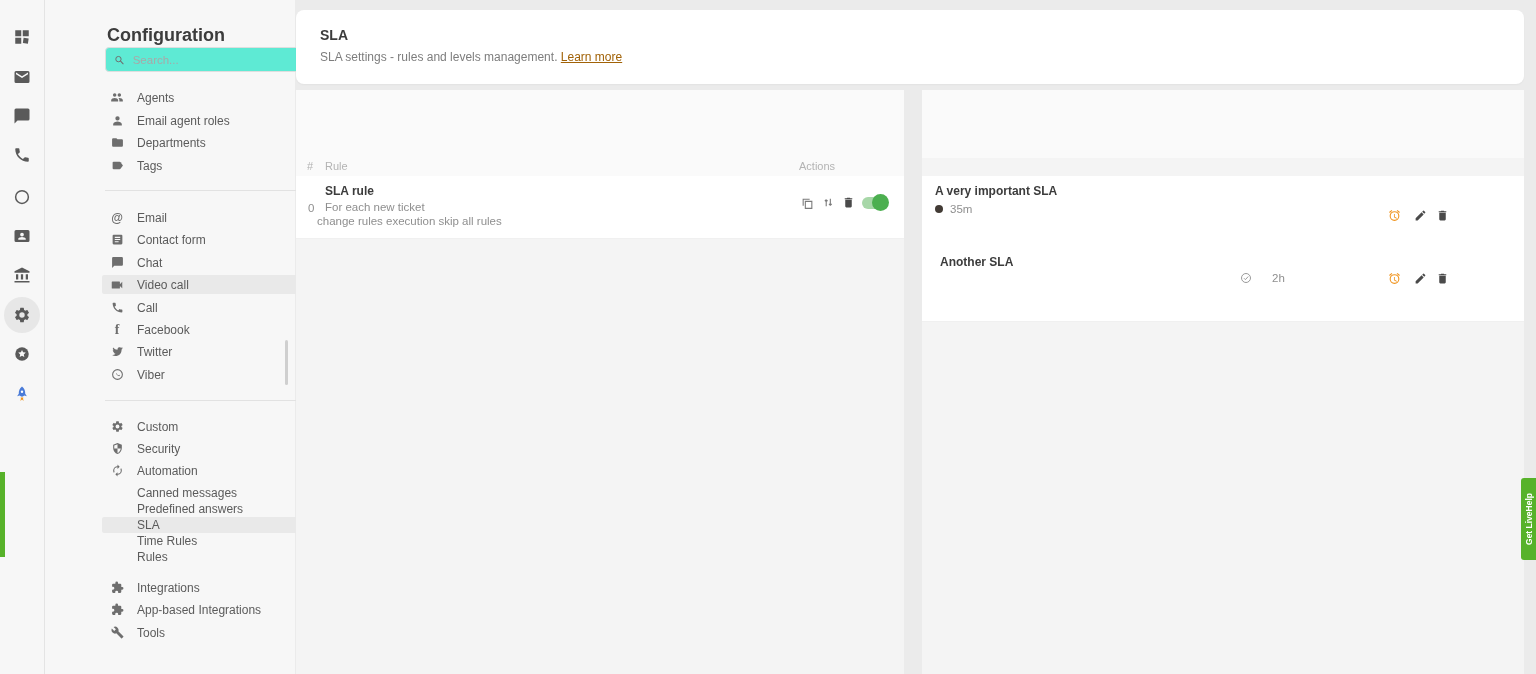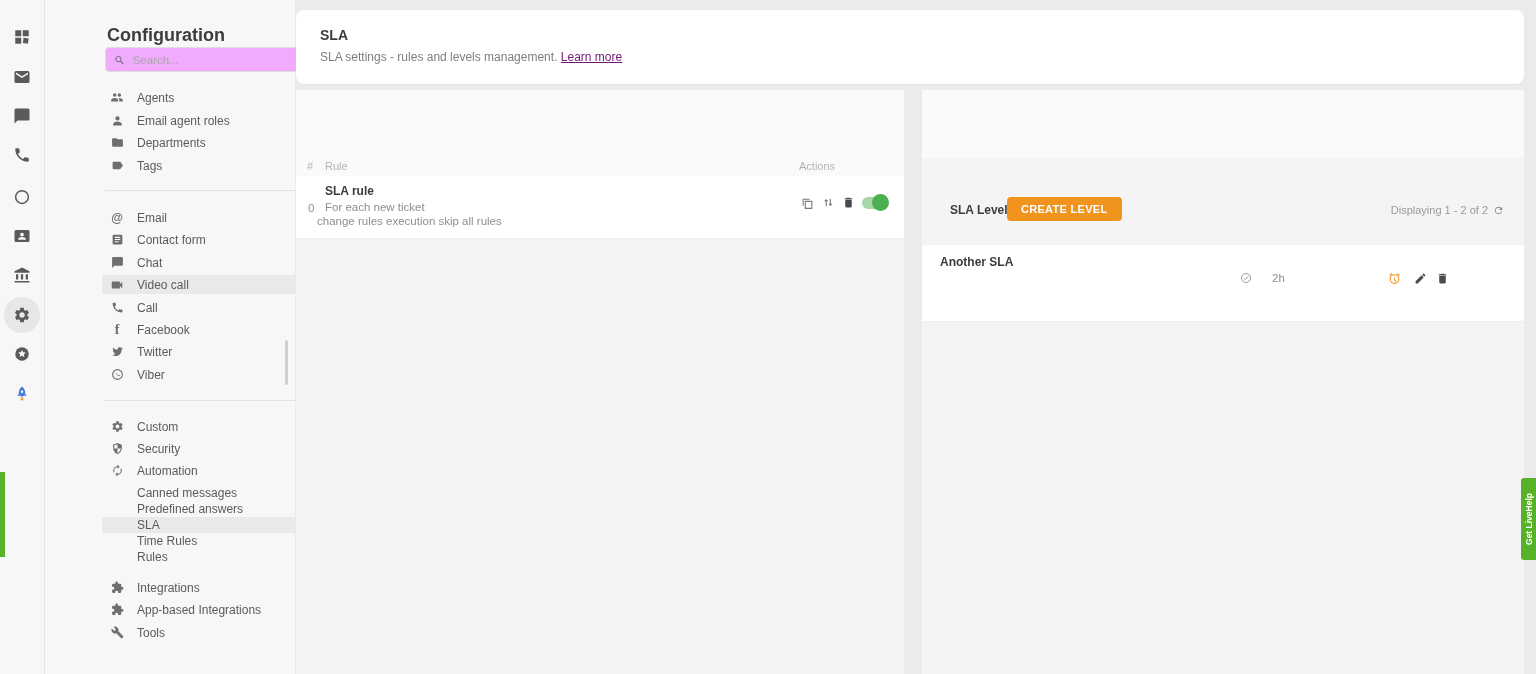--- a/index.html
+++ b/index.html
@@ -11,21 +11,21 @@
   
   .rail{left:0;top:0;width:44px;height:674px;background:#f7f7f7;border-right:1px solid #e4e4e4;}
   .rail-ic{position:absolute;left:13px;width:18px;height:18px;color:#5a5a5a;}
   .rail-hl{position:absolute;left:4px;width:36px;height:36px;border-radius:50%;background:#e7e7e7;}
   .edge-mark{left:2px;top:8px;width:3px;height:48px;background:#1b1b1b;}
   .left-green{left:0;top:472px;width:5px;height:85px;background:#57b22a;}
 
   
   .sidebar{left:45px;top:0;width:250px;height:674px;background:#f7f7f7;}
   .cfg-title{left:62px;top:25px;font-size:18px;font-weight:bold;color:#3c3c3c;}
-  .searchbox{left:60px;top:47px;width:208px;height:25px;background:#f0abfc;border:1px solid #dedede;
+  .searchbox{left:60px;top:47px;width:208px;height:25px;background:#5eead4;border:1px solid #dedede;
              border-radius:4px;display:flex;align-items:center;padding:0 8px;box-sizing:border-box;}
   .searchbox input{border:none;outline:none;font-size:11.5px;color:#555;width:100%;
                    font-family:"Liberation Sans",sans-serif;background:transparent;margin-left:6px;}
   .searchbox input::placeholder{color:#a8a8a8;}
   .side-item{position:absolute;left:57px;width:211px;height:19px;display:flex;align-items:center;
              font-size:12px;color:#5b5b5b;border-radius:2px;cursor:pointer;}
   .side-item .ic{width:14px;height:14px;margin-left:8px;margin-right:13px;color:#6e6e6e;
                  display:flex;align-items:center;justify-content:center;flex:none;}
   .side-item.active{background:#e9e9e9;}
   .side-sub{position:absolute;left:57px;width:211px;height:16px;display:flex;align-items:center;
@@ -33,21 +33,21 @@
   .side-sub.active{background:#e9e9e9;}
   .divider{position:absolute;left:60px;width:208px;height:1px;background:#e2e2e2;}
   .glyph{font-size:12px;font-weight:bold;color:#6e6e6e;}
   .scroll-thumb{left:285px;top:340px;width:3px;height:45px;background:#cfcfcf;border-radius:2px;}
 
   
   .hdr-card{left:296px;top:10px;width:1228px;height:74px;background:#fff;border-radius:8px;
             box-shadow:0 1px 2px rgba(0,0,0,.04);}
   .hdr-title{left:320px;top:27px;font-size:14px;font-weight:bold;color:#3c3c3c;}
   .hdr-sub{left:320px;top:50px;font-size:12px;color:#7d7d7d;}
-  .hdr-sub a{color:#701a75;text-decoration:underline;cursor:pointer;}
+  .hdr-sub a{color:#a16207;text-decoration:underline;cursor:pointer;}
 
   .panel{background:#f4f4f4;overflow:hidden;}
   .panel-l{left:296px;top:90px;width:608px;height:584px;}
   .panel-r{left:922px;top:90px;width:602px;height:584px;}
   .panel-head{position:absolute;left:0;top:0;right:0;height:68px;background:#fafafa;}
   .panel-title{position:absolute;top:113px;font-size:12px;font-weight:bold;color:#3c3c3c;}
   .btn-orange{position:absolute;top:107px;height:24px;padding:0 14px;background:#f0941e;color:#fff;
               font-size:11px;font-weight:bold;border:none;border-radius:4px;letter-spacing:.3px;
               display:flex;align-items:center;cursor:pointer;font-family:"Liberation Sans",sans-serif;}
   .displaying{position:absolute;top:114px;font-size:11px;color:#9a9a9a;display:flex;align-items:center;gap:5px;}
@@ -421,20 +421,33 @@
   <div class="abs panel panel-r">
     <div class="panel-head"></div>
     <div class="panel-title" style="left:28px">SLA Levels</div>
     <button class="btn-orange" style="left:85px">CREATE LEVEL</button>
     <div class="displaying" style="right:20px">
       <span>Displaying 1 - 2 of 2</span>
       <svg class="refresh-ic">
           <use href="#i-refresh"></use>
         </svg>
     </div>
+    <div class="row" style="top:86px;height:69px">
+      <span class="row-title" style="position:absolute;left:13px;top:8px">A very important SLA</span>
+      <span class="row-sub" style="position:absolute;left:13px;top:27px"><span class="dot"></span><span>35m</span></span>
+      <svg class="act-ic orange" style="position:absolute;left:466px;top:33px">
+          <use href="#i-alarm"></use>
+        </svg>
+      <svg class="act-ic" style="position:absolute;left:492px;top:33px">
+          <use href="#i-pencil"></use>
+        </svg>
+      <svg class="act-ic" style="position:absolute;left:514px;top:33px">
+          <use href="#i-trash"></use>
+        </svg>
+    </div>
     <div class="row" style="top:155px;height:76px">
       <span class="row-title" style="position:absolute;left:18px;top:10px">Another SLA</span>
       <span class="row-sub" style="position:absolute;left:318px;top:27px;display:flex;align-items:center;gap:20px">
         <svg style="width:12px;height:12px;color:#9a9a9a">
             <use href="#i-checkcircle"></use>
           </svg>
         <span>2h</span>
       </span>
       <svg class="act-ic orange" style="position:absolute;left:466px;top:27px">
           <use href="#i-alarm"></use>

